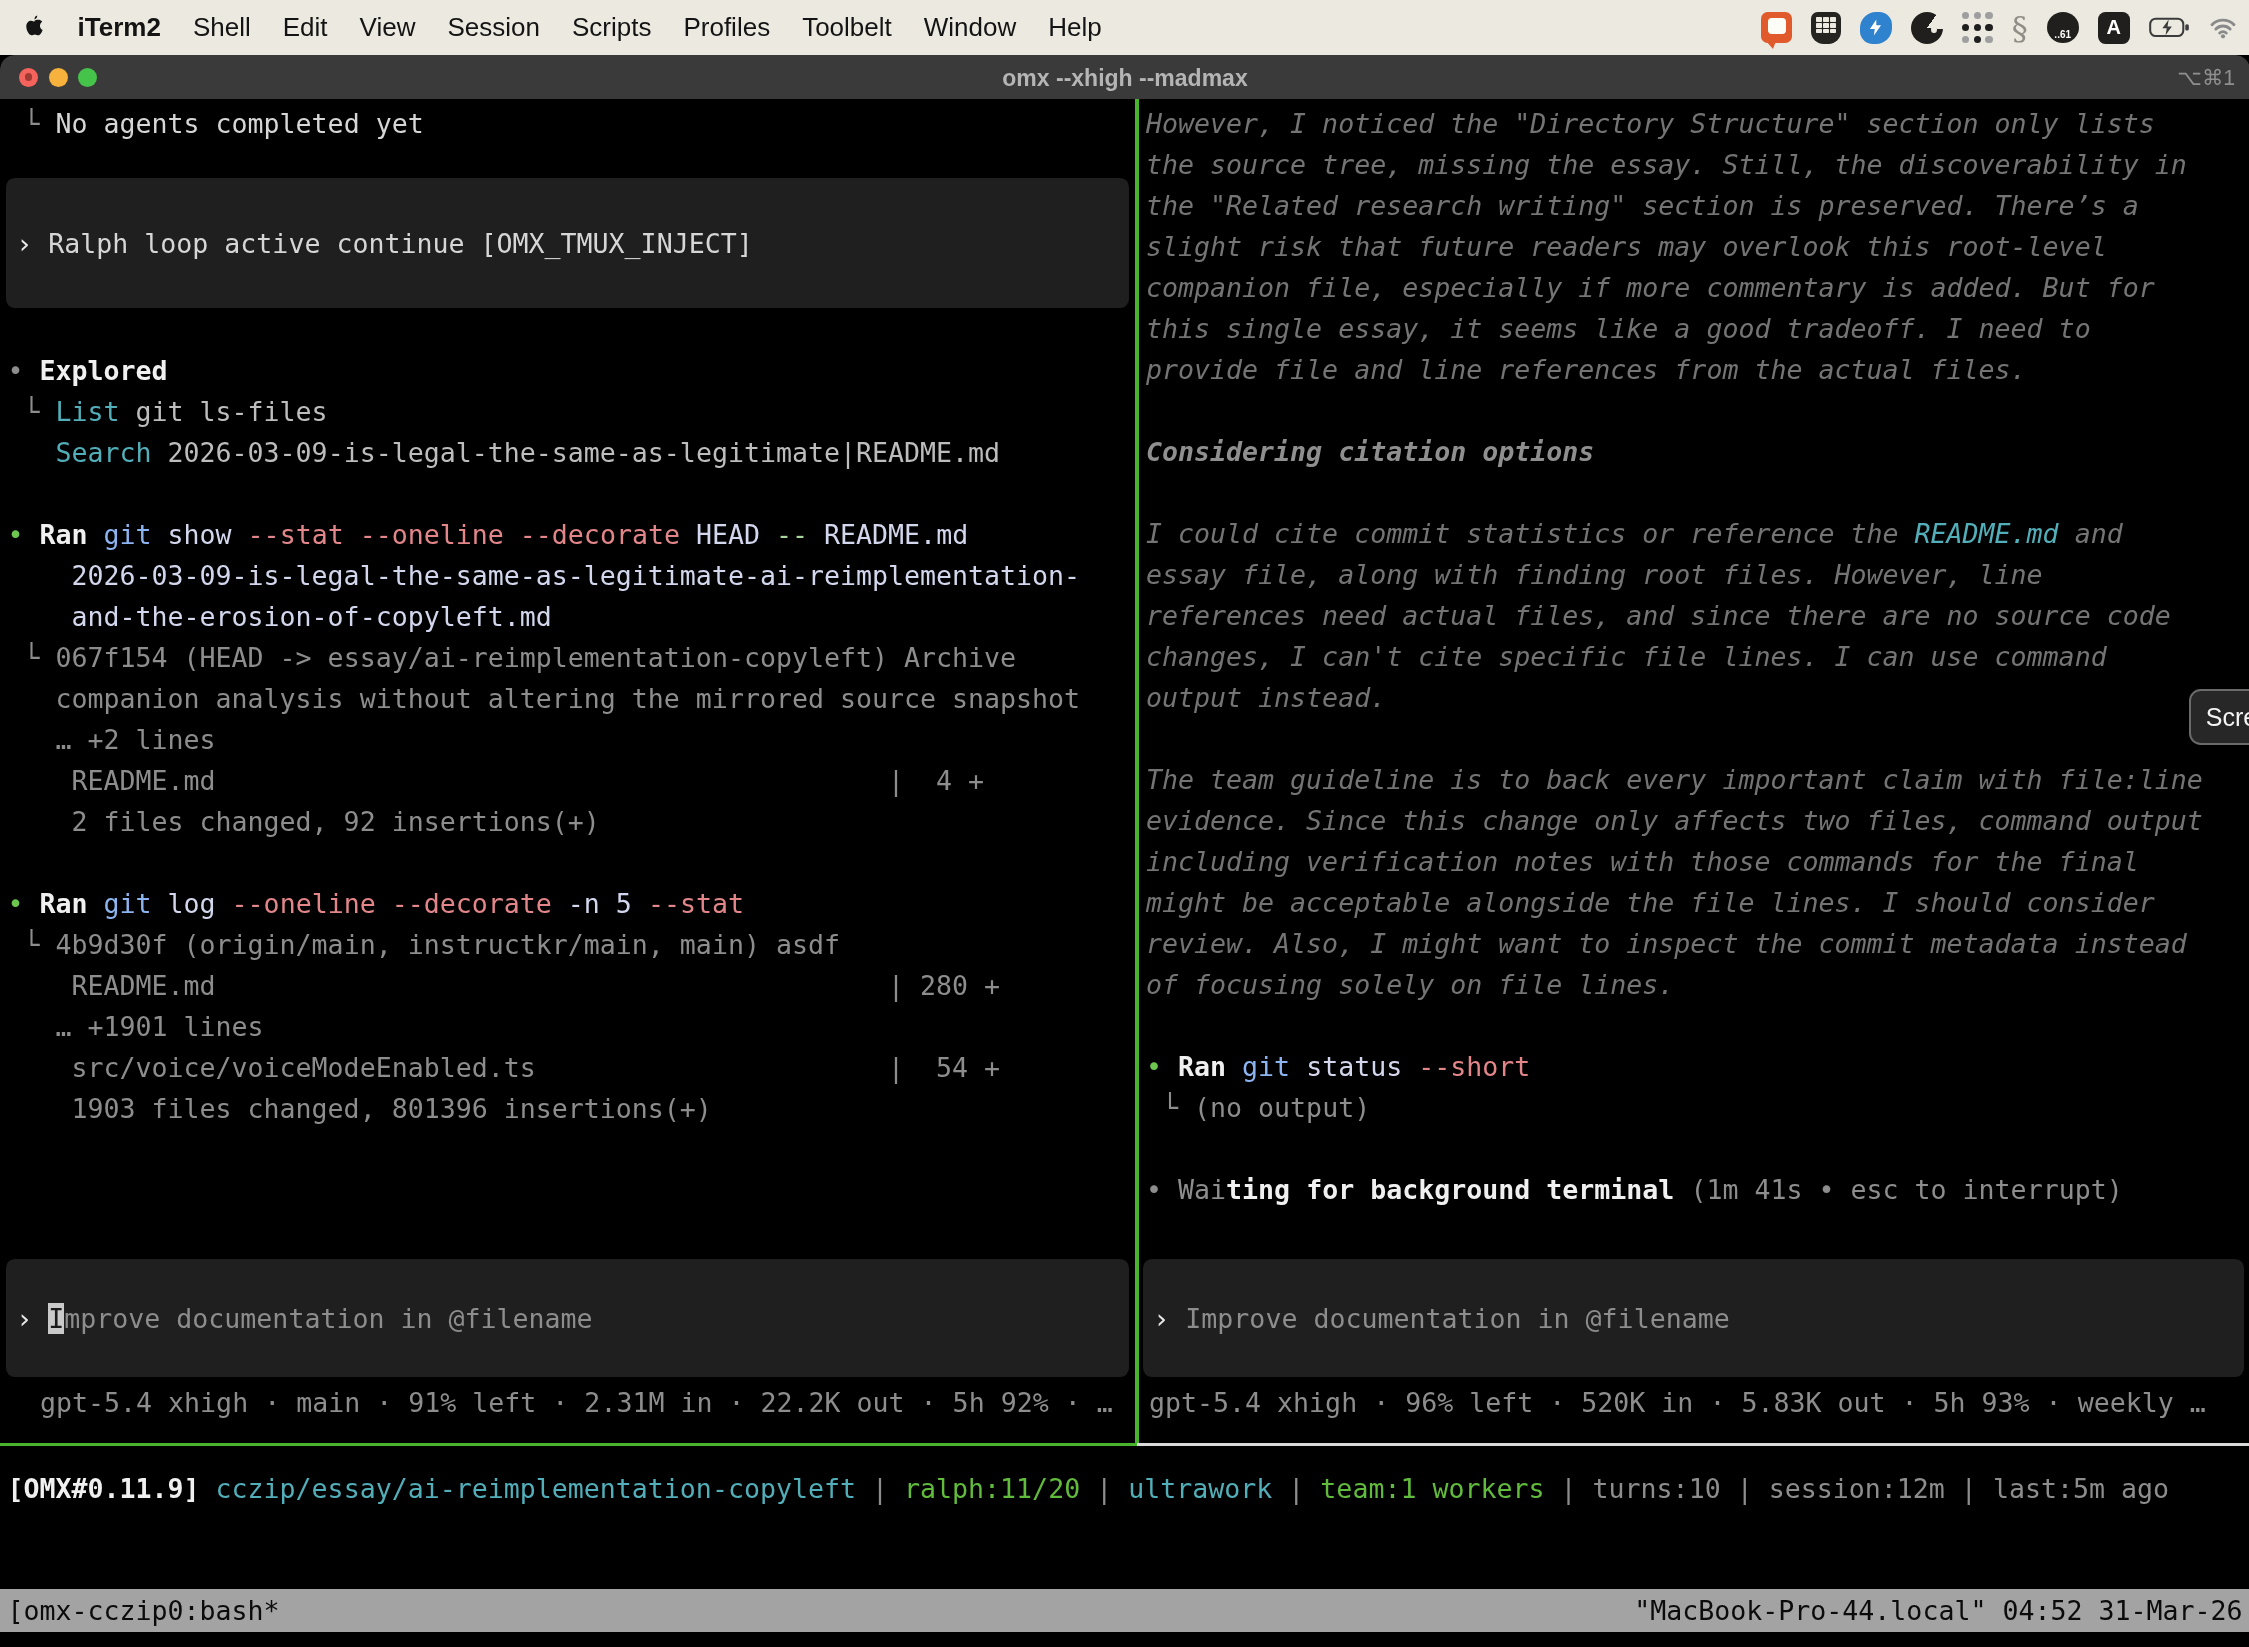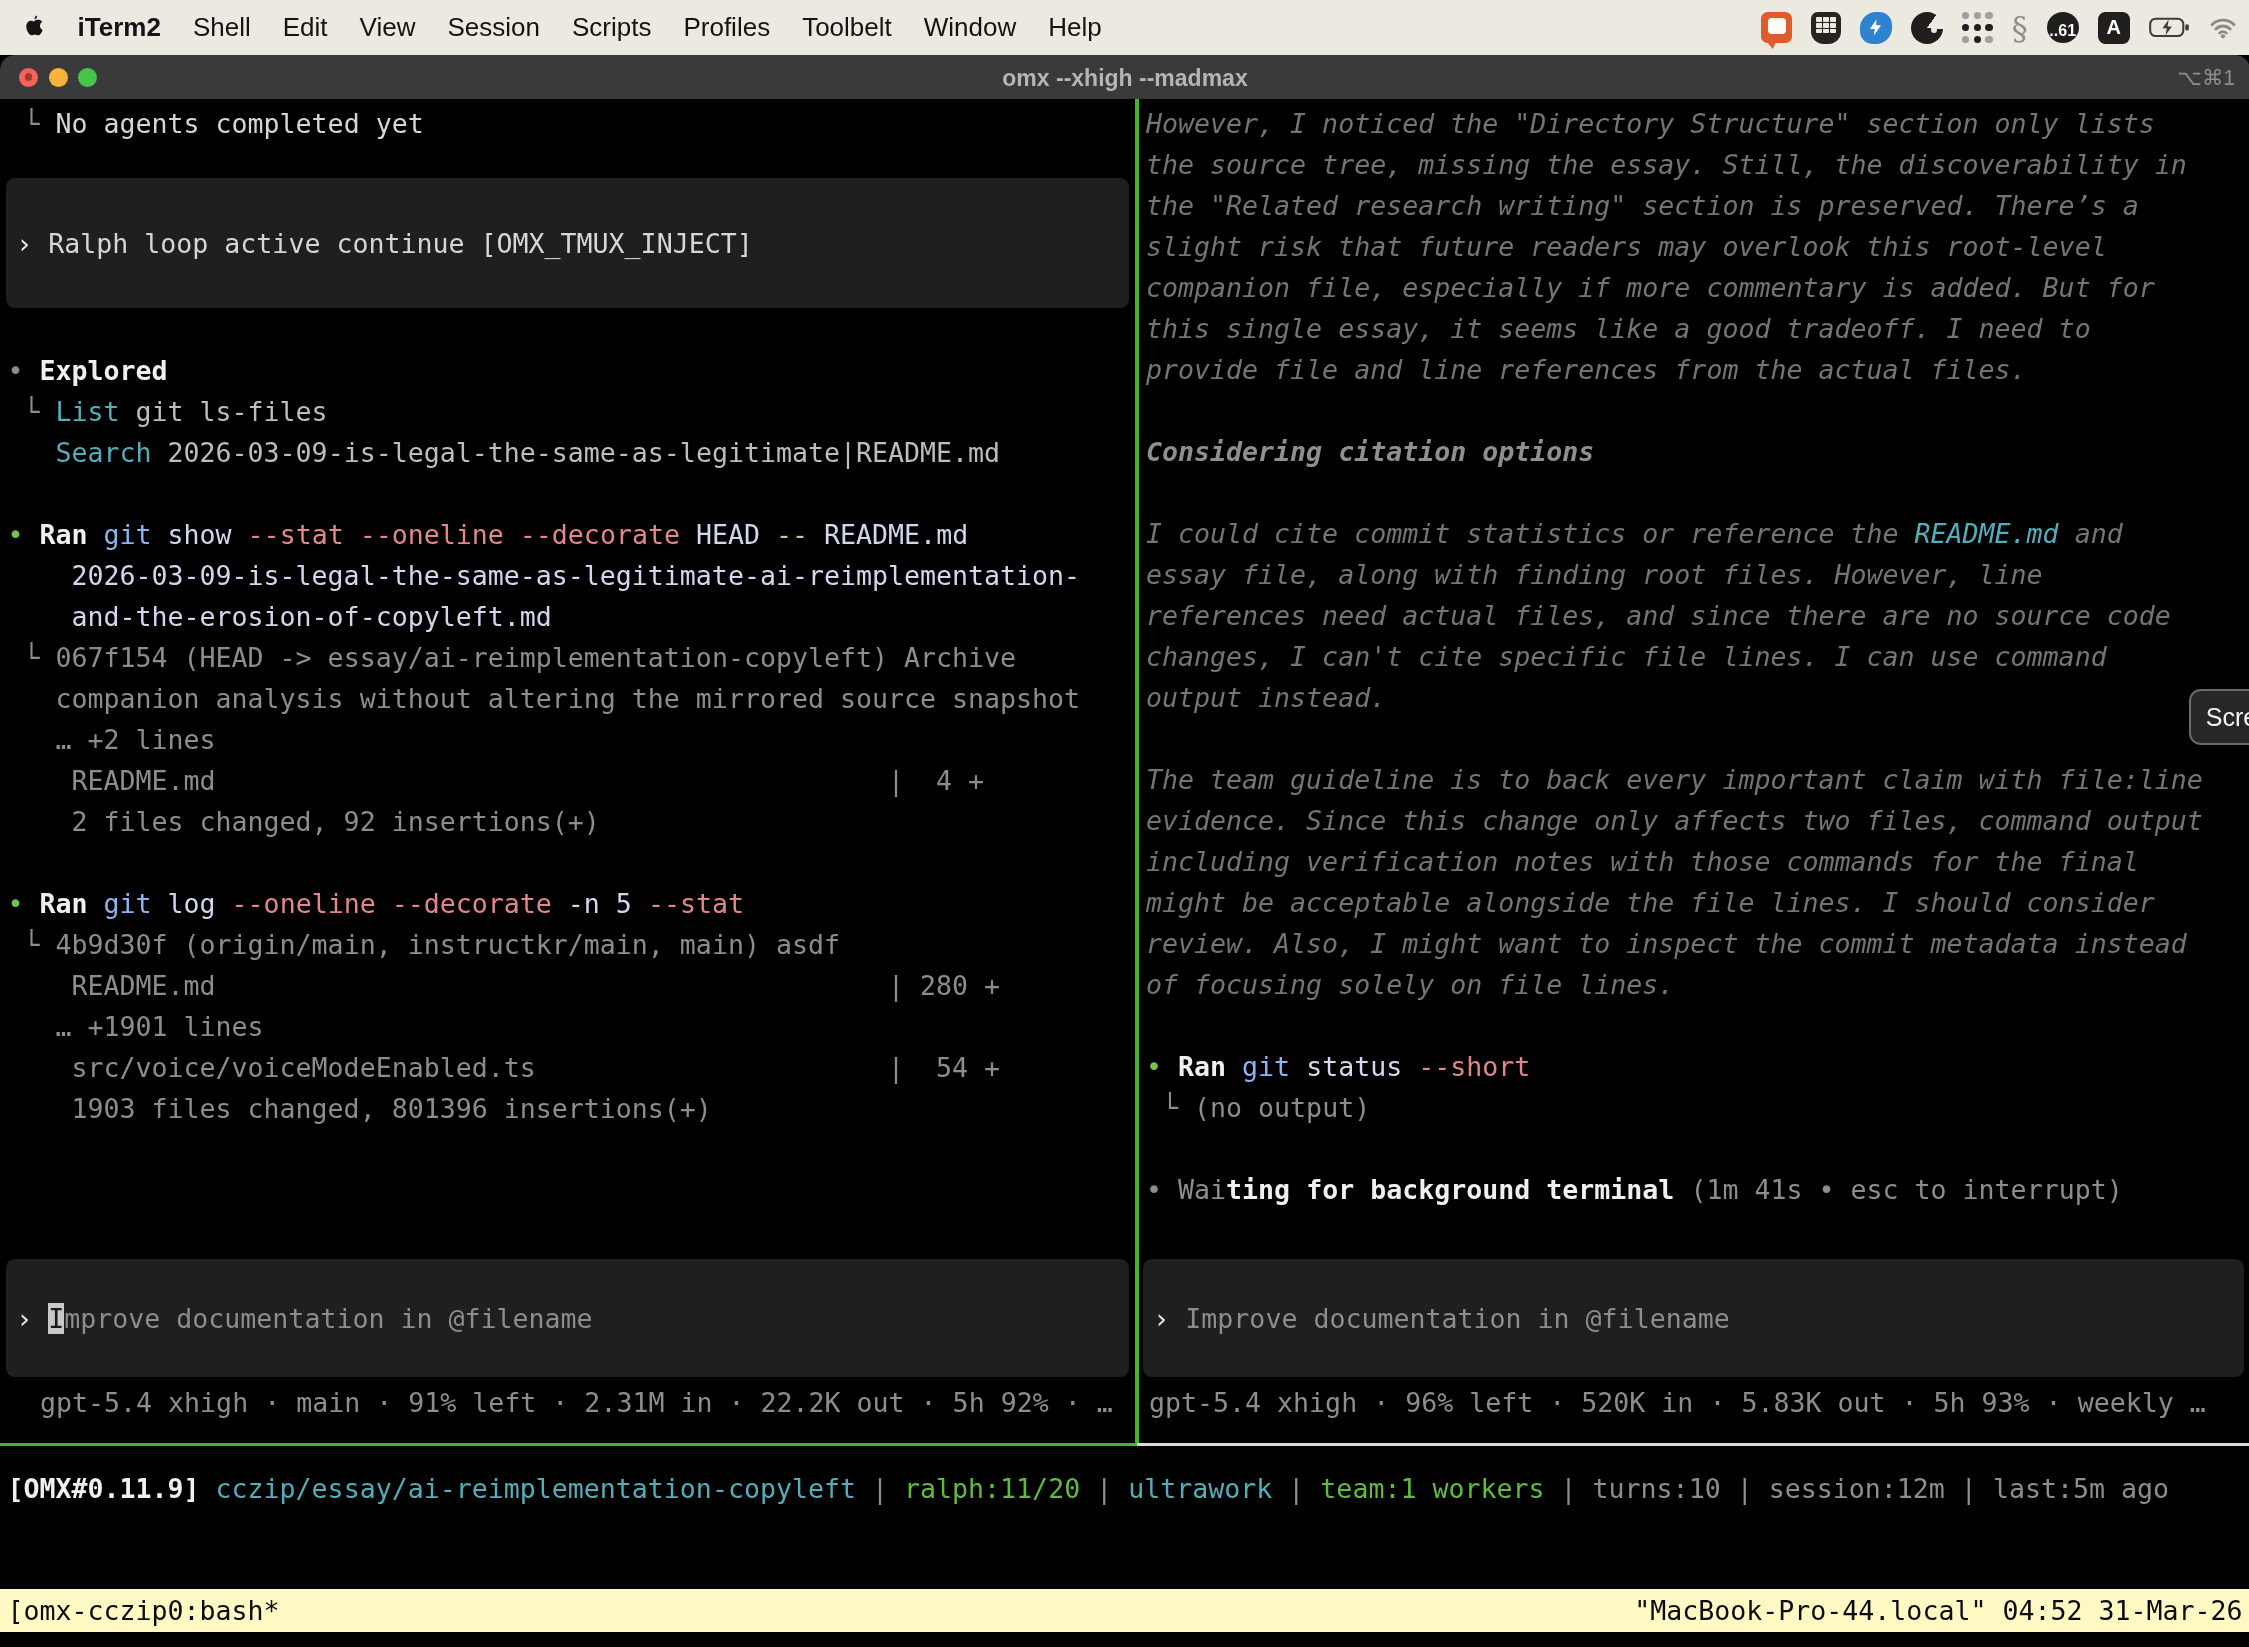--- a/index.html
+++ b/index.html
@@ -24,21 +24,21 @@
      display:grid; grid-template-columns:repeat(3,1fr); grid-template-rows:repeat(3,1fr); gap:1.5px; }
   .icon-shield .grid span { background:#ece9e0; border-radius:0.7px; }
   .icon-hex { width:32px; height:32px; background:#2f82cd; border-radius:50% 40% 50% 40%; display:flex; align-items:center; justify-content:center; }
   .icon-pie { width:32px; height:32px; border-radius:50%;
      background: conic-gradient(from 35deg, #ece9e0 0 58deg, #211f1d 58deg 360deg); position:relative; }
   .icon-pie .dot { position:absolute; right:5.9px; top:14px; width:5.9px; height:7.4px; border-radius:50%; background:#ece9e0; }
   .icon-dots { display:grid; grid-template-columns:repeat(3,7.4px); grid-template-rows:repeat(3,7.4px); gap:4.4px; }
   .icon-dots span { width:7.4px; height:7.4px; border-radius:50%; }
   .icon-squiggle { font-size:32px; color:#8f8d86; font-family:"DejaVu Serif", serif; line-height:32px; }
   .icon-badge61 { width:32px; height:31px; background:#211f1d; border-radius:50%;
-     color:#fff; font-size:16px; font-weight:700; display:flex; align-items:flex-end; justify-content:center; padding-bottom:3px; }
+     color:#fff; font-size:10px; font-weight:700; display:flex; align-items:flex-end; justify-content:center; padding-bottom:3px; }
   .icon-akey { width:32px; height:32px; background:#211f1d; border-radius:7.4px; color:#fff;
      font-size:20px; font-weight:700; display:flex; align-items:center; justify-content:center; }
 
   
   #window { position:absolute; top:55px; left:0; width:2250px; height:1593px;
     background:#000; border-radius:14.8px 14.8px 0 0; overflow:hidden; }
   #titlebar { position:absolute; top:0; left:0; width:100%; height:44px; background:#3a3a3a;
     border-radius:14.8px 14.8px 0 0; display:flex; align-items:center; }
   .tl { width:19px; height:19px; border-radius:50%; position:absolute; top:12.5px; }
   #tl-close { left:19px; background:#f4645c; }
@@ -83,21 +83,21 @@
   .prompt-box { position:absolute; background:#1f1f1f; border-radius:8.9px; display:flex; align-items:center; padding-left:10.3px; }
   #left-queued-box   { left:5.9px;    top:123px;  width:1123px; height:130px; }
   #left-input-box    { left:5.9px;    top:1204px; width:1123px; height:118px; }
   #right-input-box   { left:1143px; top:1204px; width:1101px; height:118px; }
 
   #left-statline  { position:absolute; left:40px;   top:1327px; }
   #right-statline { position:absolute; left:1149px; top:1327px; }
 
   #omx-status { position:absolute; left:7.4px; top:1413px; }
 
-  #tmux-bar { position:absolute; left:0; top:1534px; width:2250px; height:43px; background:#fef9c3;
+  #tmux-bar { position:absolute; left:0; top:1534px; width:2250px; height:43px; background:#a3a3a3;
     display:flex; align-items:center; justify-content:space-between; }
   #tmux-bar .promptline { color:#0b0b0b; height:43px; line-height:43px; }
   #tmux-left { padding-left:7.4px; }
   #tmux-right { padding-right:7.4px; }
 
   #screen-overlay { position:absolute; left:2189px; top:634px; width:81px; height:56px;
     background:#272727; border:2.2px solid #6a6a6a; border-radius:11.8px; color:#f4f4f4;
     font-size:25px; display:flex; align-items:center; padding-left:14.8px; z-index:5; }
 </style>
 </head>

